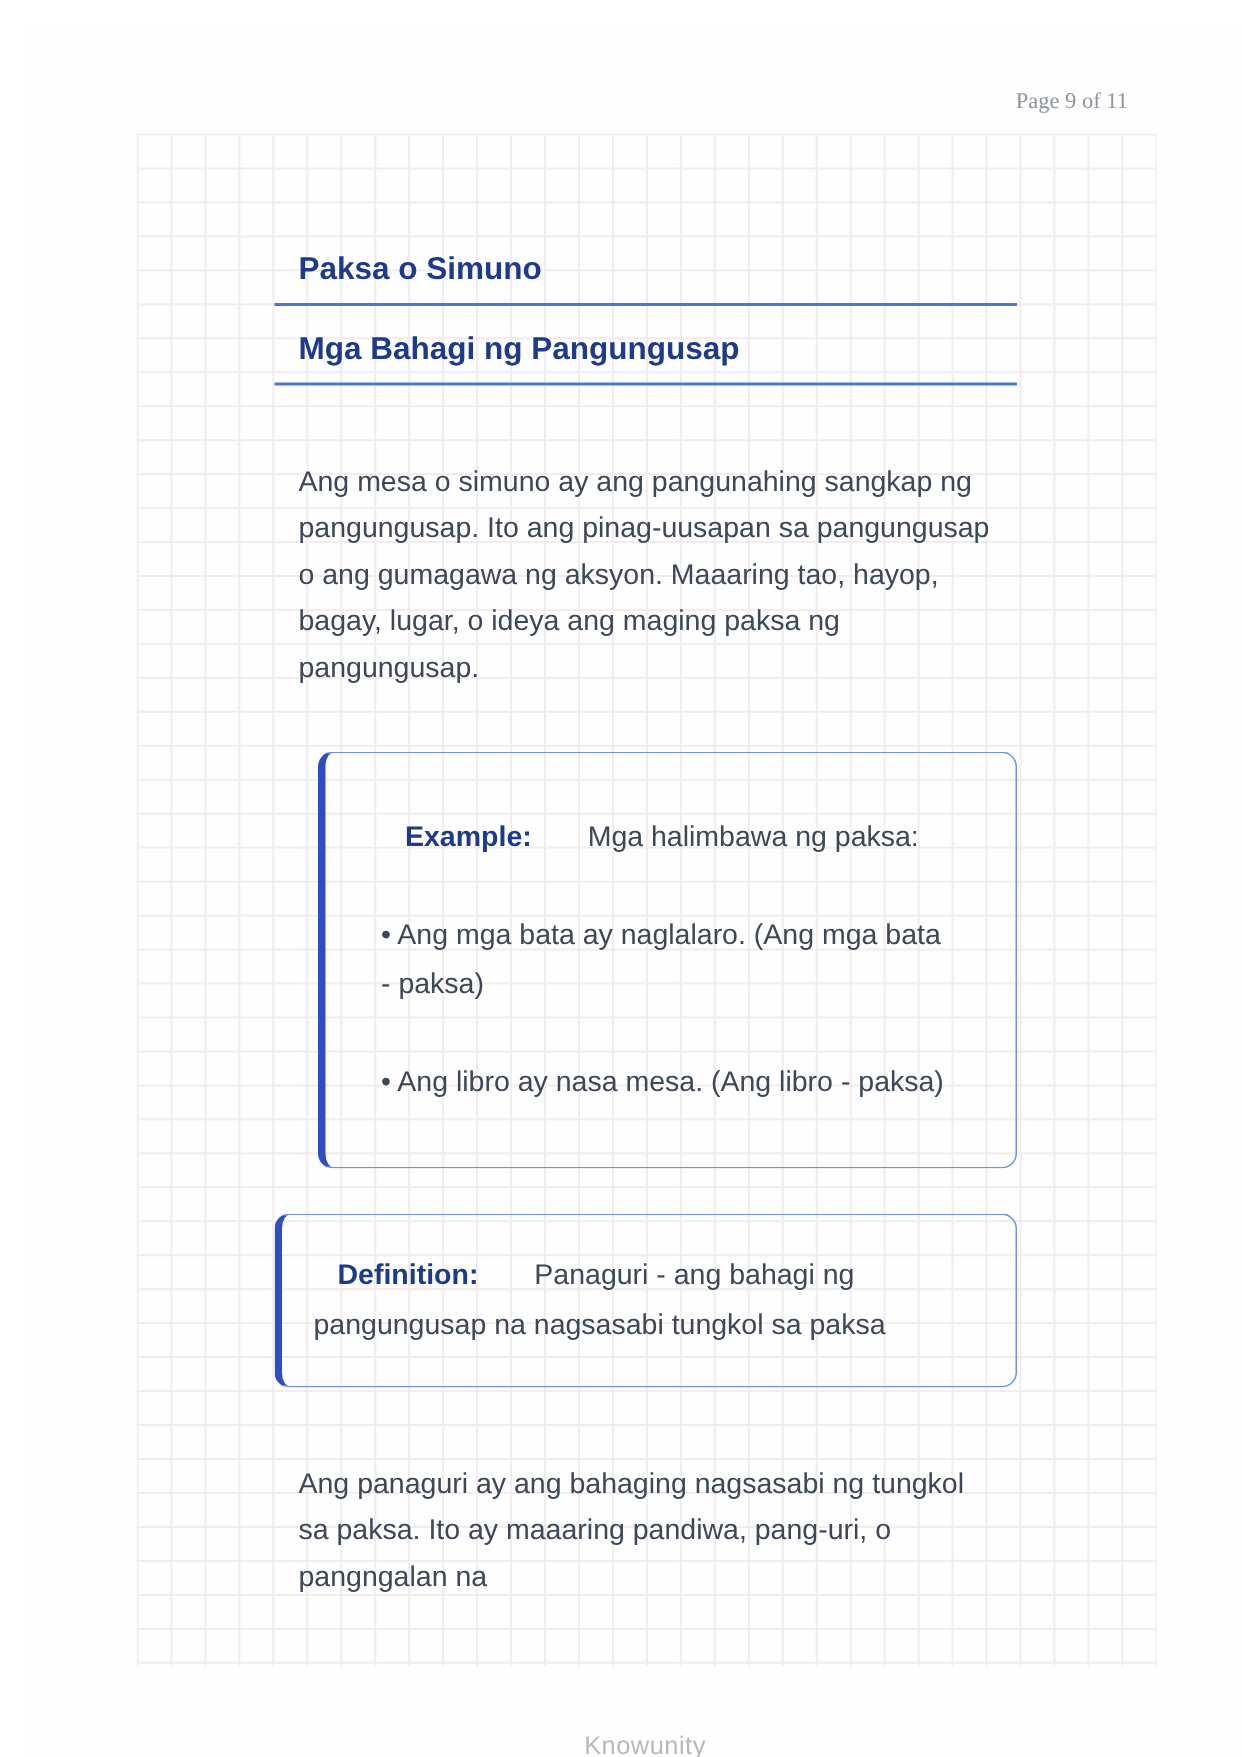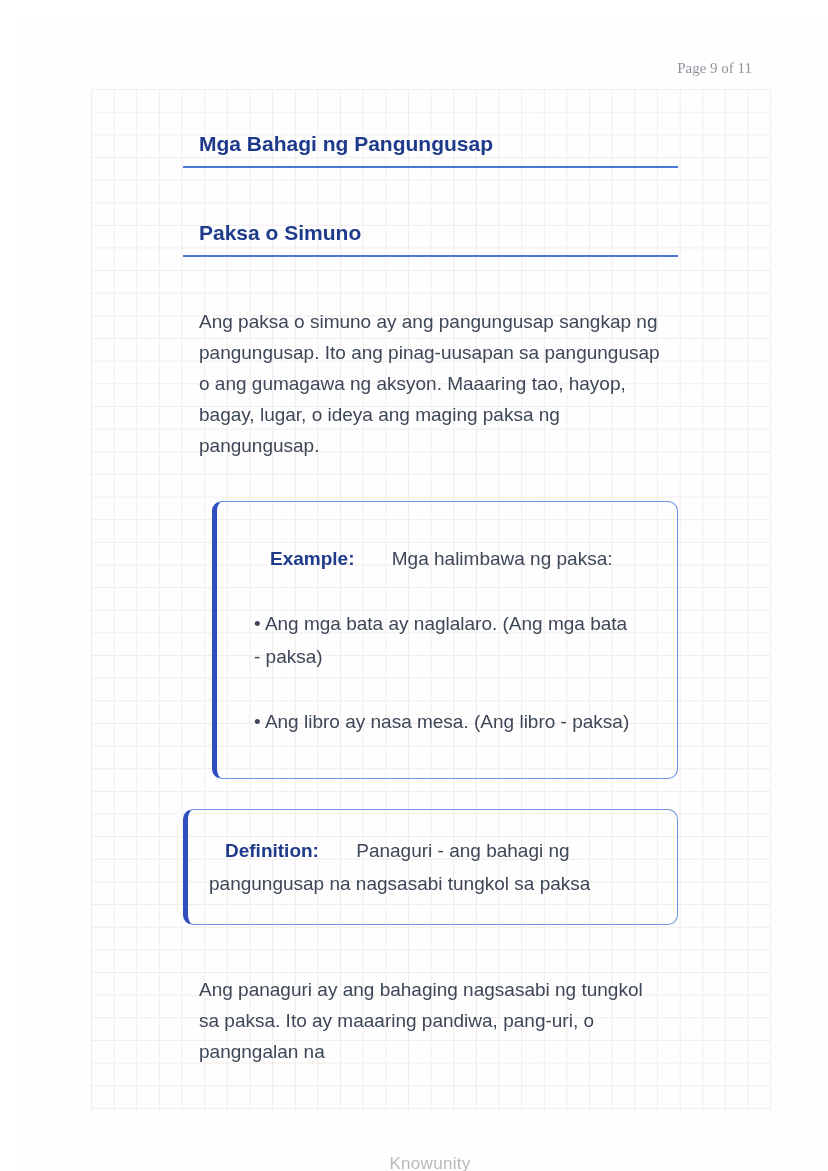--- a/index.html
+++ b/index.html
@@ -91,26 +91,26 @@
 <body>
 
 <div class="page">
 
   <div class="page-indicator">Page 9 of 11</div>
 
   <div class="grid-sheet"></div>
 
   <div class="content">
 
+    <div class="heading h-sub1">Paksa o Simuno</div>
+
     <div class="heading h-main">Mga Bahagi ng Pangungusap</div>
 
-    <div class="heading h-sub1">Paksa o Simuno</div>
 
-
-    <p class="paragraph">Ang paksa o simuno ay ang pangungusap sangkap ng pangungusap. Ito ang pinag-uusapan sa pangungusap o ang gumagawa ng aksyon. Maaaring tao, hayop, bagay, lugar, o ideya ang maging paksa ng pangungusap.</p>
+    <p class="paragraph">Ang mesa o simuno ay ang pangunahing sangkap ng pangungusap. Ito ang pinag-uusapan sa pangungusap o ang gumagawa ng aksyon. Maaaring tao, hayop, bagay, lugar, o ideya ang maging paksa ng pangungusap.</p>
 
     <div class="callout-box box-example">
       <div>
         <span class="callout-label">Example:</span><span> Mga halimbawa ng paksa:</span>
       </div>
       <span class="example-line">• Ang mga bata ay naglalaro. (Ang mga bata - paksa)</span>
       <span class="example-line">• Ang libro ay nasa mesa. (Ang libro - paksa)</span>
     </div>
 
 

